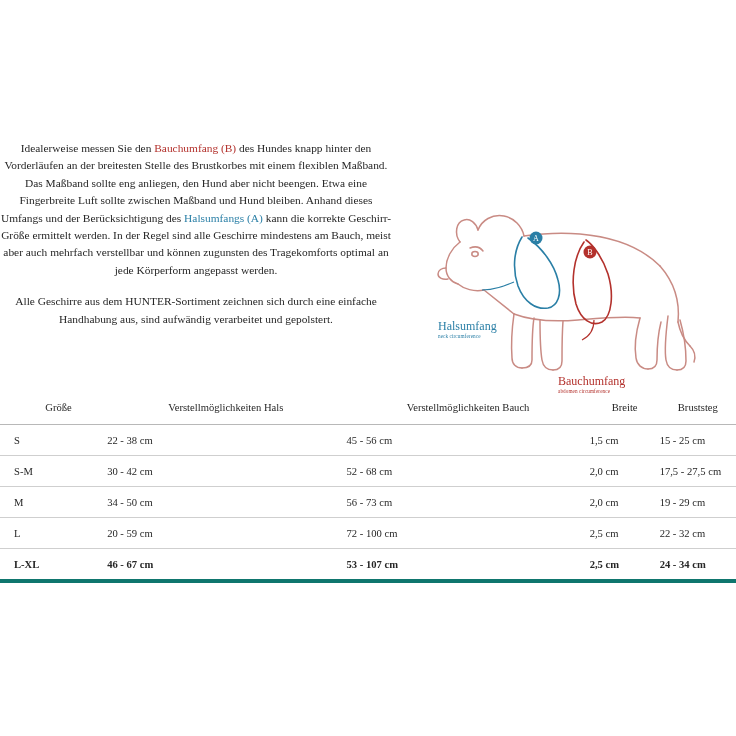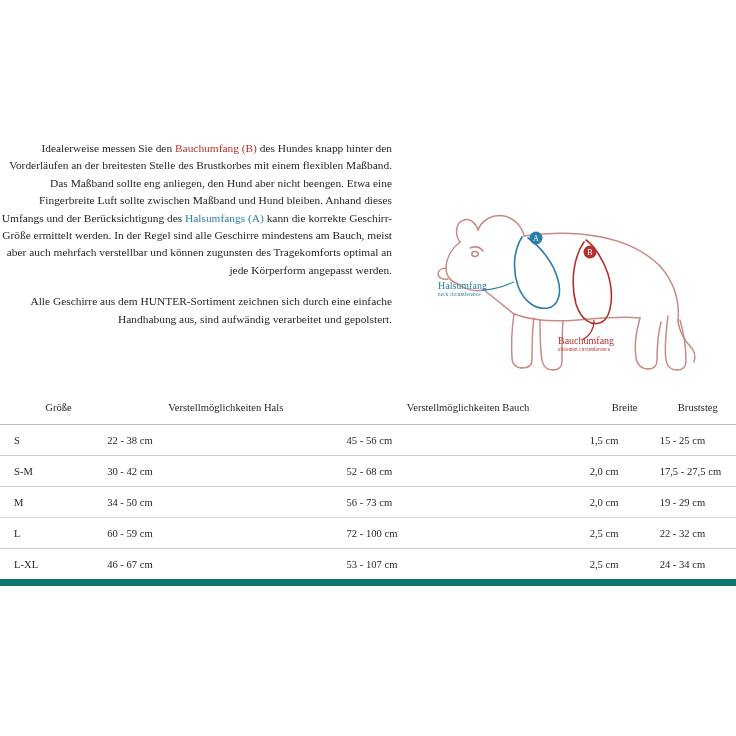--- a/index.html
+++ b/index.html
@@ -23,21 +23,21 @@
 
   
   .intro {
     position: absolute;
     left: 0px;
     top: 140px;
     width: 392px;
     font-size: 11.4px;
     line-height: 17.4px;
     color: #262626;
-    text-align: right;
+    text-align: center;
   }
   .intro p {
     margin: 0 0 14px 0;
   }
   .intro p:last-child { margin-bottom: 0; }
   .hl-red {
     color: #b3312c;
   }
   .hl-blue {
     color: #2a7fa6;
@@ -54,21 +54,22 @@
   .illustration svg {
     display: block;
   }
   .ill-label {
     position: absolute;
     font-family: "Liberation Serif", serif;
     line-height: 1.15;
   }
   .ill-label .lbl-main {
     display: block;
-    font-size: 10px;
+    font-size: 12px;
+    margin-top: 40px;
   }
   .ill-label .lbl-sub {
     display: block;
     font-size: 5.2px;
     letter-spacing: 0.1px;
   }
   .lbl-neck {
     left: 20px;
     top: 90px;
     color: #2a7fa6;
@@ -100,21 +101,22 @@
     height: 30px;
     vertical-align: middle;
     border-bottom: 1px solid #cfcfcf;
   }
   table.size-table thead th {
     border-bottom: 1px solid #b8b8b8;
     padding-bottom: 2px;
     text-align: center;
   }
   table.size-table tbody tr:last-child td {
-    border-bottom: 7px solid #0f766e;
+    border-bottom: 4px solid #0f766e;
+    font-weight: bold;
   }
   .col-0 { width: 92px; padding-left: 14px !important; }
   .col-1 { width: 244px; padding-left: 4px !important; margin-left: 27px; }
   .col-2 { width: 250px; padding-left: 2px !important; }
   .col-3 { width: 72px; }
   .col-4 { width: 78px; }
 </style>
 </head>
 <body>
 
@@ -209,21 +211,21 @@
         </tr>
         <tr>
           <td class="col-0">M</td>
           <td class="col-1">34 - 50 cm</td>
           <td class="col-2">56 - 73 cm</td>
           <td class="col-3">2,0 cm</td>
           <td class="col-4">19 - 29 cm</td>
         </tr>
         <tr>
           <td class="col-0">L</td>
-          <td class="col-1">60 - 59 cm</td>
+          <td class="col-1">20 - 59 cm</td>
           <td class="col-2">72 - 100 cm</td>
           <td class="col-3">2,5 cm</td>
           <td class="col-4">22 - 32 cm</td>
         </tr>
         <tr>
           <td class="col-0">L-XL</td>
           <td class="col-1">46 - 67 cm</td>
           <td class="col-2">53 - 107 cm</td>
           <td class="col-3">2,5 cm</td>
           <td class="col-4">24 - 34 cm</td>

